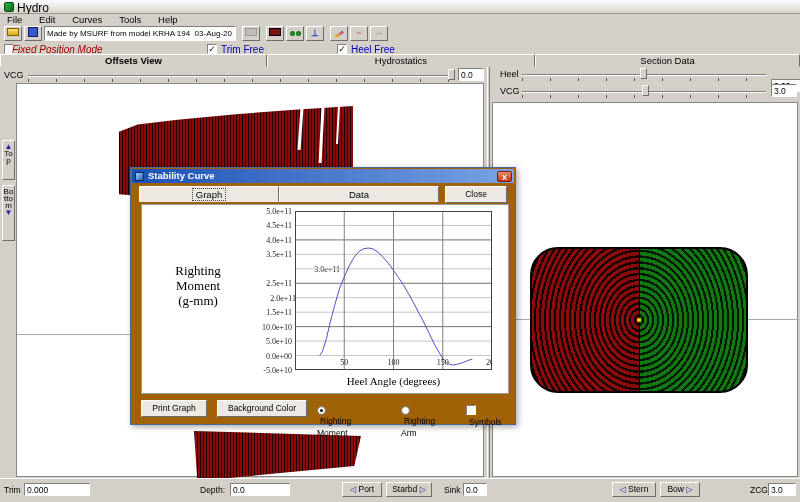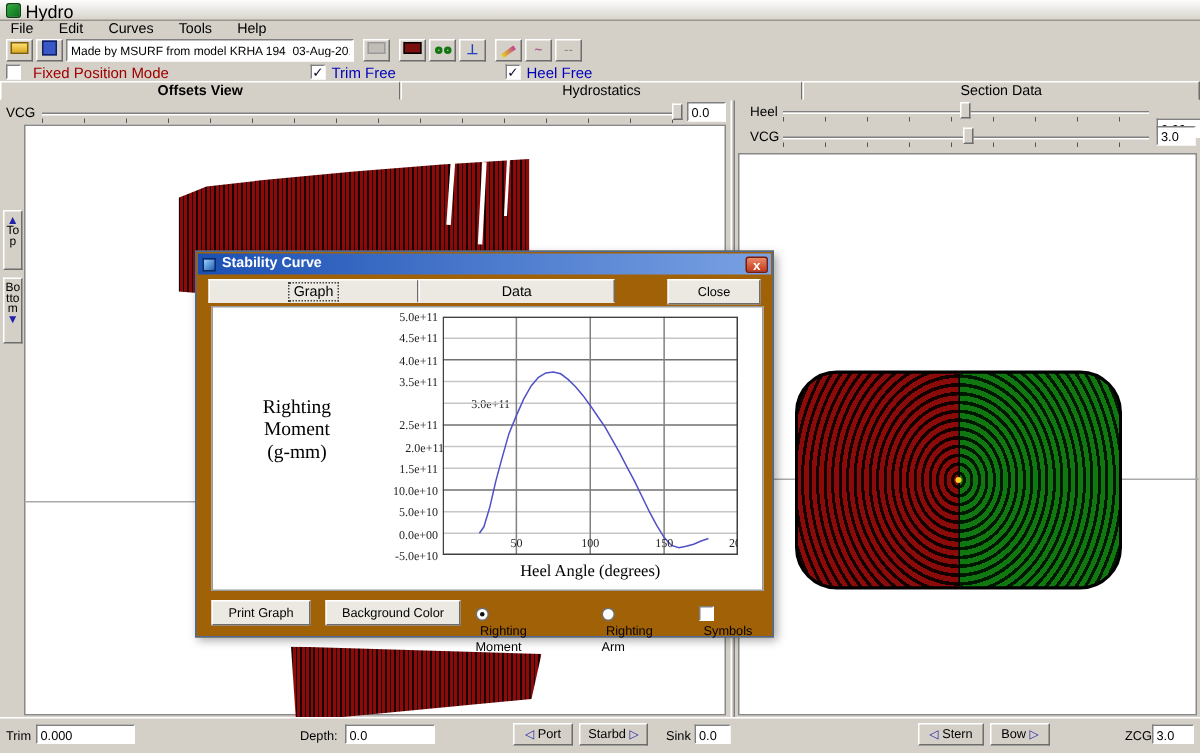--- a/index.html
+++ b/index.html
@@ -78,21 +78,21 @@
     <div class="tbtn" style="left:266px;"><span style="display:inline-block;width:12px;height:8px;background:#7a1010;border:1px solid #000;"></span></div>
     <div class="tbtn" style="left:286px;"><span style="display:inline-block;width:5px;height:5px;border:2px solid #117711;border-radius:50%;margin-right:1px;"></span><span style="display:inline-block;width:5px;height:5px;border:2px solid #117711;border-radius:50%;"></span></div>
     <div class="tbtn" style="left:306px;color:#2040c0;font-weight:bold;">⊥</div>
     <div class="tbtn" style="left:330px;"><span style="display:inline-block;width:10px;height:3px;background:linear-gradient(90deg,#e8d020,#c04090);transform:rotate(-35deg);"></span></div>
     <div class="tbtn" style="left:350px;color:#b06090;font-weight:bold;">~</div>
     <div class="tbtn" style="left:370px;color:#888;">--</div>
   </div>
 
   <div class="abs modebar">
     <span class="abs" style="left:4px;top:1px;"><span class="cb"></span></span>
-    <span class="abs" style="left:22px;top:2px;color:#a00000;">Fixed Position Mode</span>
+    <span class="abs" style="left:12px;top:2px;color:#a00000;font-style:italic;">Fixed Position Mode</span>
     <span class="abs" style="left:207px;top:1px;"><span class="cb"><span>✓</span></span></span>
     <span class="abs" style="left:221px;top:2px;color:#0000bb;">Trim Free</span>
     <span class="abs" style="left:337px;top:1px;"><span class="cb"><span>✓</span></span></span>
     <span class="abs" style="left:351px;top:2px;color:#0000bb;">Heel Free</span>
   </div>
 
   <div class="abs tabrow">
     <div class="tab active" style="left:0;width:267px;">Offsets View</div>
     <div class="tab" style="left:267px;width:268px;">Hydrostatics</div>
     <div class="tab" style="left:535px;width:265px;">Section Data</div>
@@ -111,21 +111,21 @@
 
       <div class="abs hull-stripes" style="left:102px;top:22px;width:234px;height:92px;clip-path:polygon(0 28%,8% 20%,25% 15%,50% 9%,75% 4%,100% 0,100% 90%,55% 97%,20% 100%,0 96%);"></div>
       <div class="abs" style="left:282px;top:24px;width:3px;height:42px;background:#fff;transform:rotate(4deg);"></div>
       <div class="abs" style="left:303px;top:24px;width:3px;height:55px;background:#fff;transform:rotate(3deg);"></div>
       <div class="abs" style="left:320px;top:22px;width:2px;height:38px;background:#fff;transform:rotate(3deg);"></div>
 
       <div class="abs hull-stripes" style="left:177px;top:347px;width:167px;height:50px;clip-path:polygon(0 0,100% 10%,96% 70%,2% 100%);"></div>
     </div>
 
     <div class="vbtn" style="top:73px;height:40px;"><span class="arrow">▲</span><br><span>Top</span></div>
-    <div class="vbtn" style="top:118px;height:44px;"><span>Bottom</span><br><span class="arrow">▼</span></div>
+    <div class="vbtn" style="top:118px;height:56px;"><span>Bottom</span><br><span class="arrow">▼</span></div>
   </div>
 
   <div class="abs" style="left:487px;top:67px;width:3px;height:411px;background:#d4d0c8;border-left:1px solid #fff;border-right:1px solid #808080;"></div>
 
   <div class="pane" style="left:490px;width:310px;">
     <span class="slider-label" style="left:10px;top:2px;">Heel</span>
     <div class="track" style="left:32px;top:7px;width:244px;"></div>
     <div class="ticks" style="left:32px;top:11px;width:244px;"></div>
     <div class="thumb" style="left:150px;top:1px;"></div>
     <div class="valbox" style="left:281px;top:12px;width:30px;font-weight:bold;">0.00</div>
@@ -148,21 +148,21 @@
     <div class="abs" style="left:calc(50% - 2px);top:calc(50% - 2px);width:4px;height:4px;background:#ffd020;border-radius:50%;"></div>
   </div>
 
   <div class="dialog">
     <div class="dlg-title">
       <span class="dlg-icon"></span>
       <span>Stability Curve</span>
       <span class="dlg-close">x</span>
     </div>
     <div class="dtab" style="left:8px;width:140px;border-bottom-color:#ece9e2;"><span class="focus">Graph</span></div>
-    <div class="dtab" style="left:148px;width:131px;"><span>Data</span></div>
+    <div class="dtab" style="left:148px;width:160px;"><span>Data</span></div>
     <div class="dbtn" style="left:314px;top:18px;width:62px;">Close</div>
 
     <div class="dlg-panel">
 
       <div class="abs ylab" style="left:6px;top:58px;width:100px;">
         <div>Righting</div>
         <div>Moment</div>
         <div>(g-mm)</div>
       </div>
 

